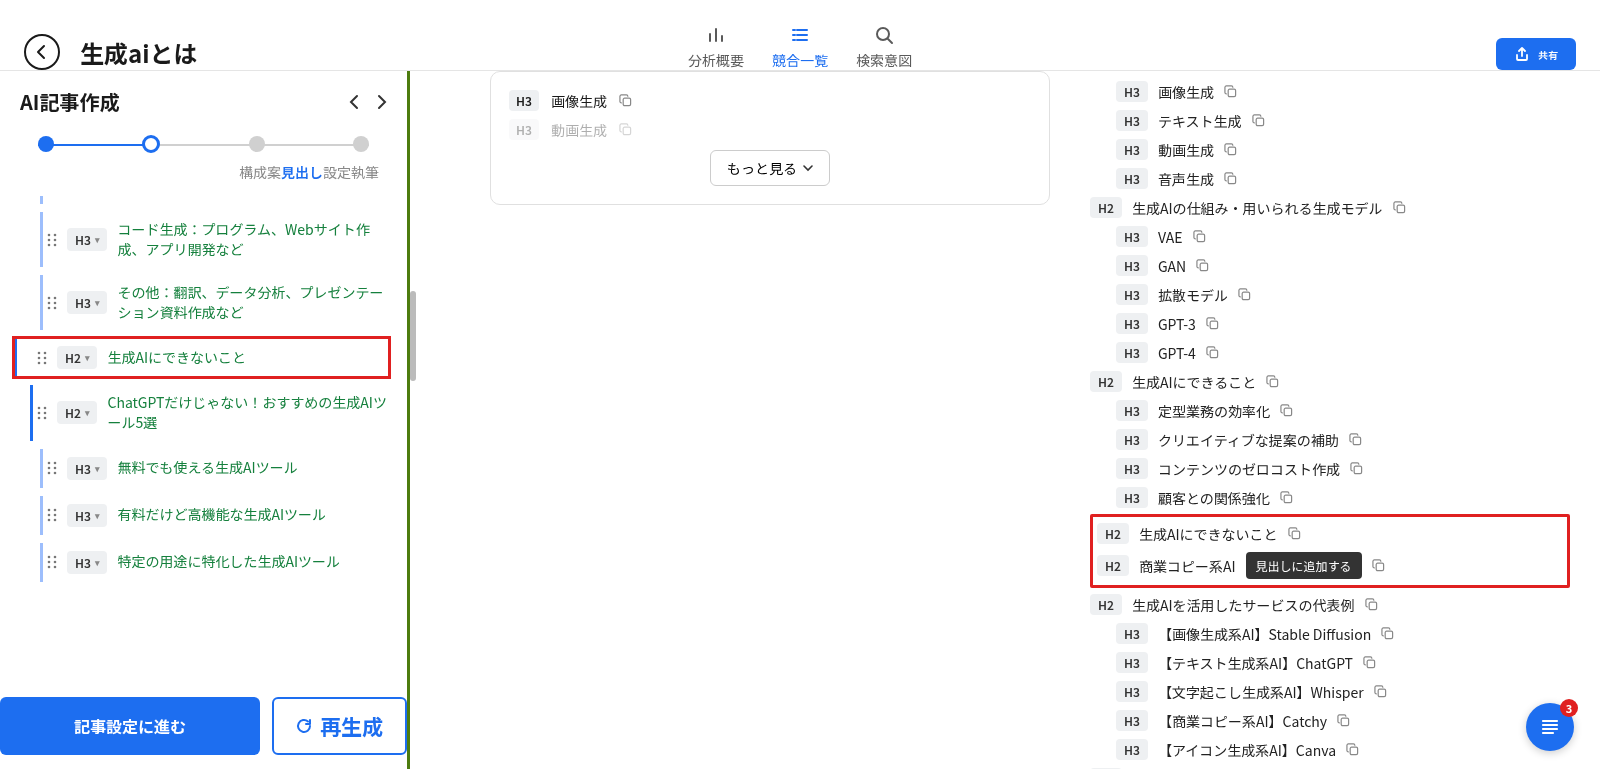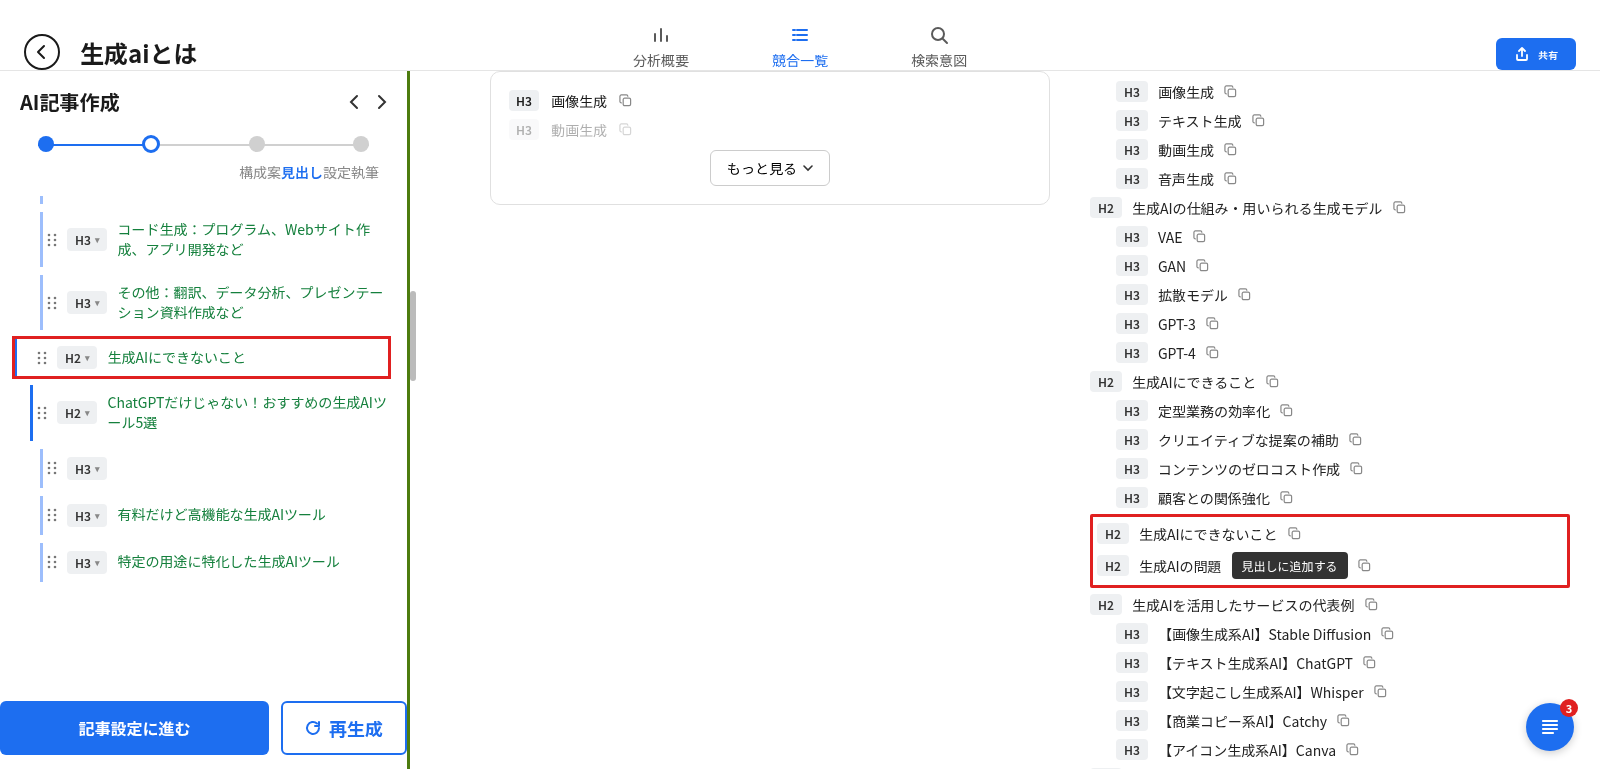--- a/index.html
+++ b/index.html
@@ -2,21 +2,21 @@
 <html><head>
 <meta charset="utf-8">
 <style>
 *{margin:0;padding:0;box-sizing:border-box;font-family:-apple-system,BlinkMacSystemFont,"Segoe UI","Hiragino Sans","Hiragino Kaku Gothic ProN","Noto Sans JP",sans-serif}
 body{background:#fff;color:#1a1a1a;width:1600px;height:769px;overflow:hidden;position:relative}
 
 
 .header{height:70px;display:flex;align-items:flex-end;padding:0 24px;position:relative}
 .back-btn{width:36px;height:36px;border:2px solid #1a1a1a;border-radius:50%;display:flex;align-items:center;justify-content:center;cursor:pointer}
 .page-title{font-size:24px;font-weight:700;margin-left:20px}
-.tabs{position:absolute;left:50%;transform:translateX(-50%);display:flex;gap:83px}
+.tabs{position:absolute;left:50%;transform:translateX(-50%);display:flex;gap:28px}
 .tab{display:flex;flex-direction:column;align-items:center;gap:4px;cursor:pointer;color:#5a5a5a;font-size:14px}
 .tab.active{color:#1d6ef0}
 .tab-icon{width:22px;height:22px;display:flex;align-items:center;justify-content:center}
 .share-btn{position:absolute;right:24px;background:#1d6ef0;color:#fff;border:none;border-radius:6px;padding:8px 18px;font-size:10px;font-weight:600;display:flex;align-items:center;gap:8px;cursor:pointer}
 
 
 .body{display:flex;height:calc(100% - 70px);border-top:1px solid #e5e5e5}
 
 
 .sidebar{width:410px;border-right:3px solid #4d7c0f;display:flex;flex-direction:column;position:relative}
@@ -46,21 +46,21 @@
 .hitem.h3{margin-left:28px}
 .hitem.boxed{outline:3px solid #e02020;outline-offset:-1px;margin-left:2px;padding-left:20px;margin-right:6px}
 .drag{color:#666;font-size:13px;cursor:grab;flex-shrink:0}
 .tag{background:#eef0f2;border-radius:4px;padding:3px 8px;font-size:12px;font-weight:600;color:#333;display:flex;align-items:center;gap:4px;flex-shrink:0}
 .tag .chev{font-size:9px;color:#888}
 .htext{font-size:14px;line-height:1.4;color:#15803d;flex:1}
 
 
 .sb-actions{display:flex;gap:12px;padding:14px 0}
 .btn-primary{flex:1;background:#1d6ef0;color:#fff;border:none;border-radius:6px;padding:14px;font-size:16px;font-weight:700;cursor:pointer}
-.btn-secondary{border:2px solid #1d6ef0;background:#fff;color:#1d6ef0;border-radius:6px;padding:12px 22px;font-size:18px;font-weight:700;display:flex;align-items:center;gap:8px;cursor:pointer}
+.btn-secondary{border:2px solid #1d6ef0;background:#fff;color:#1d6ef0;border-radius:6px;padding:12px 22px;font-size:21px;font-weight:700;display:flex;align-items:center;gap:8px;cursor:pointer}
 
 
 .center{flex:1;padding:0 30px 0 60px;overflow:hidden;position:relative}
 .card{border:1px solid #e0e0e0;border-radius:10px;padding:14px 18px 18px;margin-top:0;width:560px;margin-left:20px}
 .crow{display:flex;align-items:center;gap:12px;padding:4px 0}
 .crow.fade{opacity:.35}
 .ctag{background:#eef0f2;border-radius:4px;padding:2px 7px;font-size:12px;font-weight:600}
 .ctext{font-size:14px}
 .copy{font-size:13px;color:#777;cursor:pointer}
 .more-btn{border:1px solid #ccc;background:#fff;border-radius:6px;padding:7px 16px;font-size:14px;display:inline-flex;align-items:center;gap:6px;cursor:pointer;margin:2px auto 0}
@@ -234,20 +234,21 @@
             <svg width="10" height="16" viewBox="0 0 10 16">
               <circle cx="2" cy="3" r="1.3" fill="#777"></circle>
               <circle cx="8" cy="3" r="1.3" fill="#777"></circle>
               <circle cx="2" cy="8" r="1.3" fill="#777"></circle>
               <circle cx="8" cy="8" r="1.3" fill="#777"></circle>
               <circle cx="2" cy="13" r="1.3" fill="#777"></circle>
               <circle cx="8" cy="13" r="1.3" fill="#777"></circle>
             </svg>
           </span>
           <span class="tag">H3<span class="chev">▾</span></span>
+          <span class="htext">無料でも使える生成AIツール</span>
         </div>
         <div class="hitem h3">
           <span class="drag">
             <svg width="10" height="16" viewBox="0 0 10 16">
               <circle cx="2" cy="3" r="1.3" fill="#777"></circle>
               <circle cx="8" cy="3" r="1.3" fill="#777"></circle>
               <circle cx="2" cy="8" r="1.3" fill="#777"></circle>
               <circle cx="8" cy="8" r="1.3" fill="#777"></circle>
               <circle cx="2" cy="13" r="1.3" fill="#777"></circle>
               <circle cx="8" cy="13" r="1.3" fill="#777"></circle>
@@ -476,21 +477,21 @@
           <span class="rtext">生成AIにできないこと</span>
           <span class="rcopy">
             <svg width="13" height="13" viewBox="0 0 14 14">
               <rect x="4.5" y="4.5" width="8" height="8" rx="1.5" stroke="#888" stroke-width="1.3" fill="none"></rect>
               <path d="M3 9.5H2.5A1.5 1.5 0 0 1 1 8V2.5A1.5 1.5 0 0 1 2.5 1H8a1.5 1.5 0 0 1 1.5 1.5V3" stroke="#888" stroke-width="1.3" fill="none"></path>
             </svg>
           </span>
         </div>
         <div class="rrow h2">
           <span class="rtag">H2</span>
-          <span class="rtext">生成AIの問題</span>
+          <span class="rtext">商業コピー系AI</span>
           <span class="tooltip">見出しに追加する</span>
           <span class="rcopy">
             <svg width="13" height="13" viewBox="0 0 14 14">
               <rect x="4.5" y="4.5" width="8" height="8" rx="1.5" stroke="#888" stroke-width="1.3" fill="none"></rect>
               <path d="M3 9.5H2.5A1.5 1.5 0 0 1 1 8V2.5A1.5 1.5 0 0 1 2.5 1H8a1.5 1.5 0 0 1 1.5 1.5V3" stroke="#888" stroke-width="1.3" fill="none"></path>
             </svg>
           </span>
         </div>
       </div>
       <div class="rrow h2">

